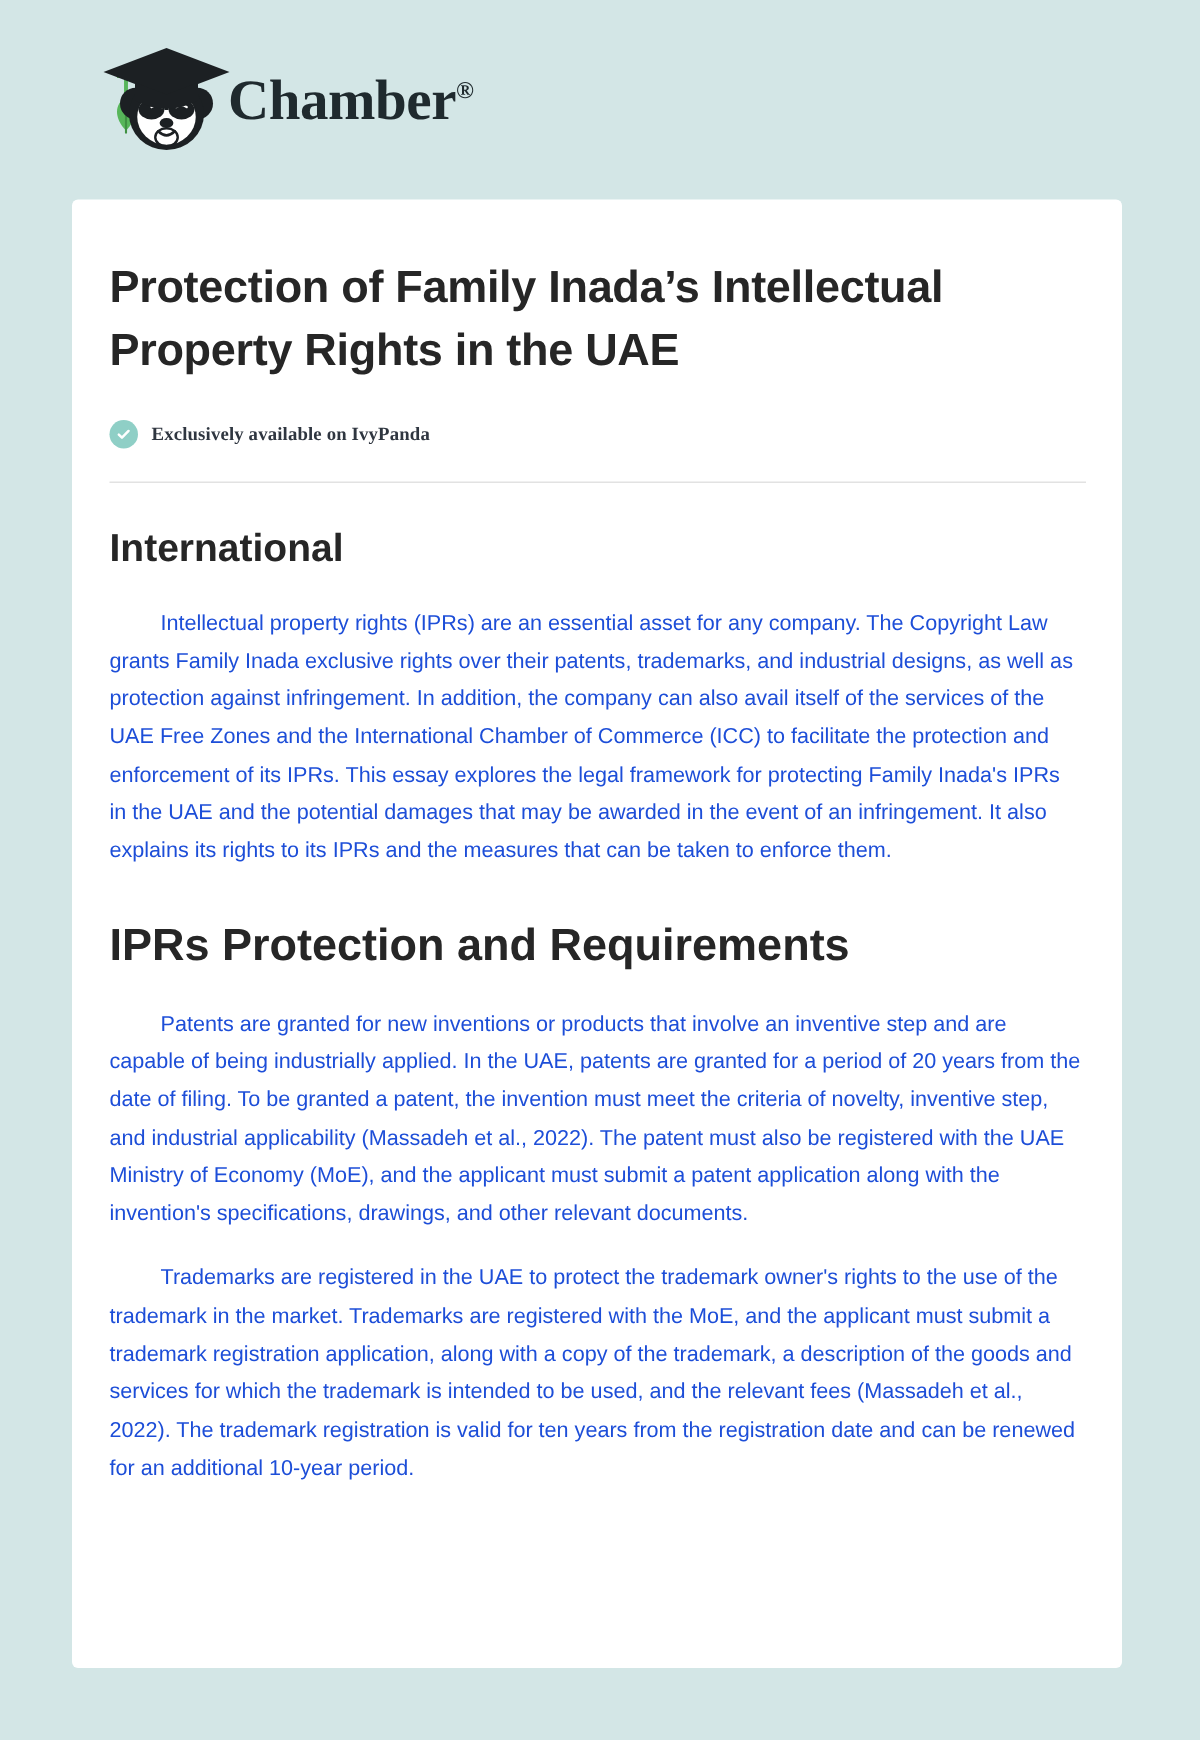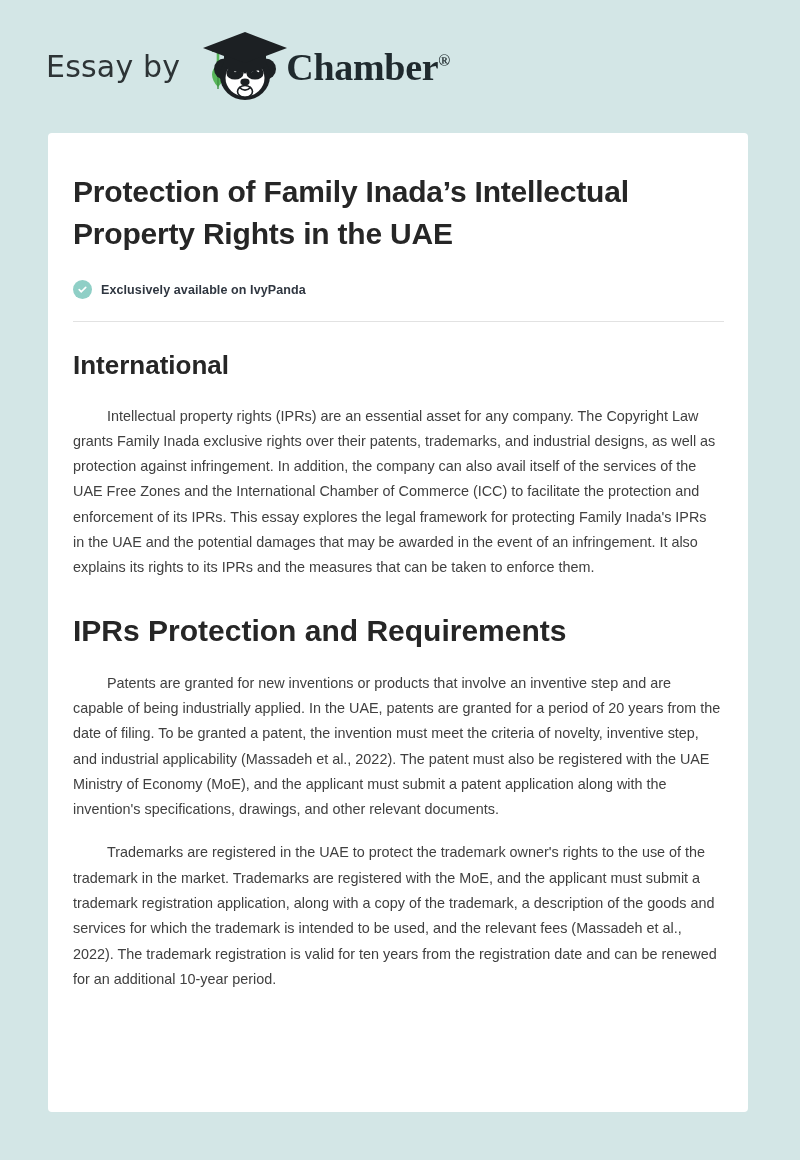--- a/index.html
+++ b/index.html
@@ -99,20 +99,21 @@
     justify-content: center;
     flex: 0 0 auto;
   }
   .check-badge svg { display: block; }
   .exclusive-text {
     font-size: 12.5px;
     font-weight: 700;
     color: #2f3640;
     margin-left: 9px;
     letter-spacing: 0.1px;
+    font-family: Liberation Serif, serif;
   }
 
   .divider {
     height: 1px;
     background: #e2e2e2;
     margin-top: 22px;
     width: 651px;
   }
 
   .section-heading {
@@ -129,34 +130,33 @@
   .section-heading.h-iprs {
     font-size: 30px;
     padding-top: 32px;
     line-height: 1.2;
   }
 
   .body-par {
     font-family: "Liberation Sans", sans-serif;
     font-size: 14.4px;
     line-height: 25.3px;
-    color: #404040;
+    color: #1d4ed8;
     text-indent: 34px;
     margin: 0;
     max-width: 648px;
     text-align: left;
   }
   .body-par.first-after-heading { padding-top: 22px; }
   .body-par.spaced { padding-top: 18px; }
 </style>
 </head>
 <body>
 
 <div class="brand-bar">
-  <span class="brand-essay-by">Essay by</span>
 
   <svg class="brand-logo-mark" viewBox="0 0 100 76" aria-hidden="true">
 
     <path d="M28 18 L28 40" stroke="#57b65a" stroke-width="2.6" fill="none"></path>
     <path d="M22 17 L34 17 L34 23 L22 23 Z" fill="#57b65a"></path>
     <path d="M28 36 C20 40 20 50 28 58 C36 50 36 40 28 36 Z" fill="#57b65a"></path>
     <path d="M28 40 L28 60" stroke="#3f9142" stroke-width="1.4" fill="none"></path>
 
     <circle cx="34.5" cy="40" r="10.5" fill="#1c2023"></circle>
     <circle cx="75.5" cy="40" r="10.5" fill="#1c2023"></circle>

